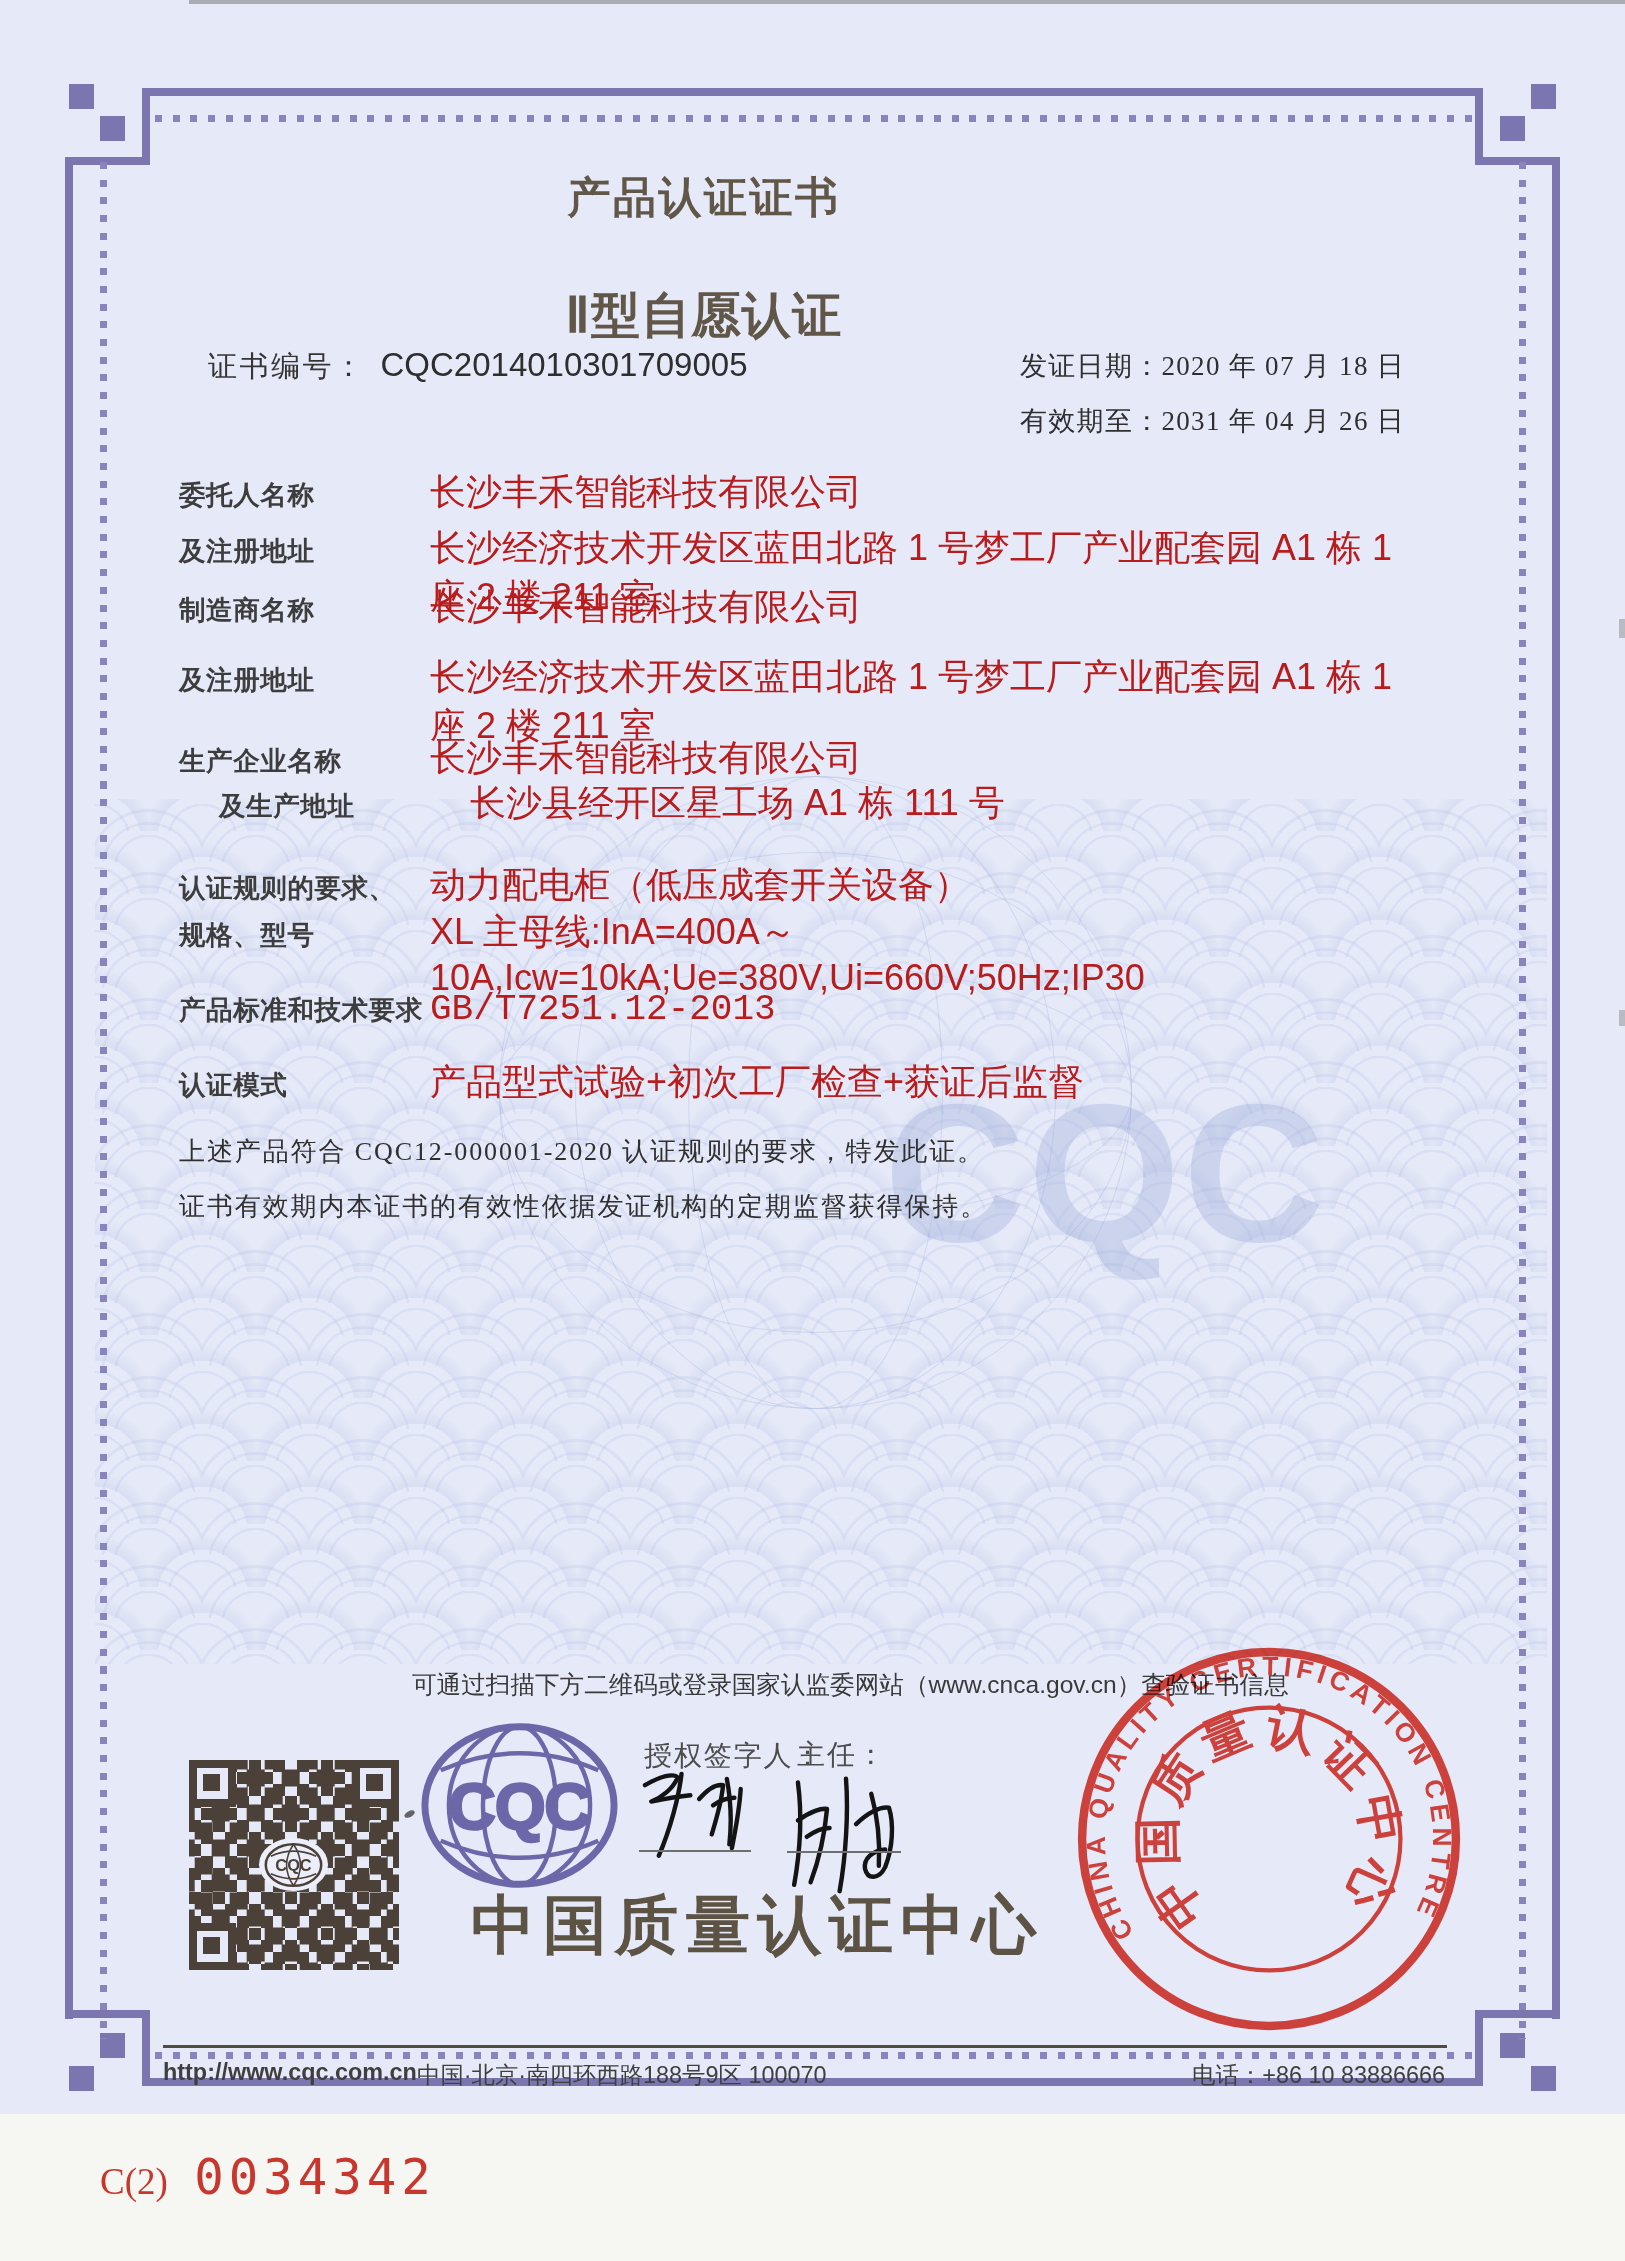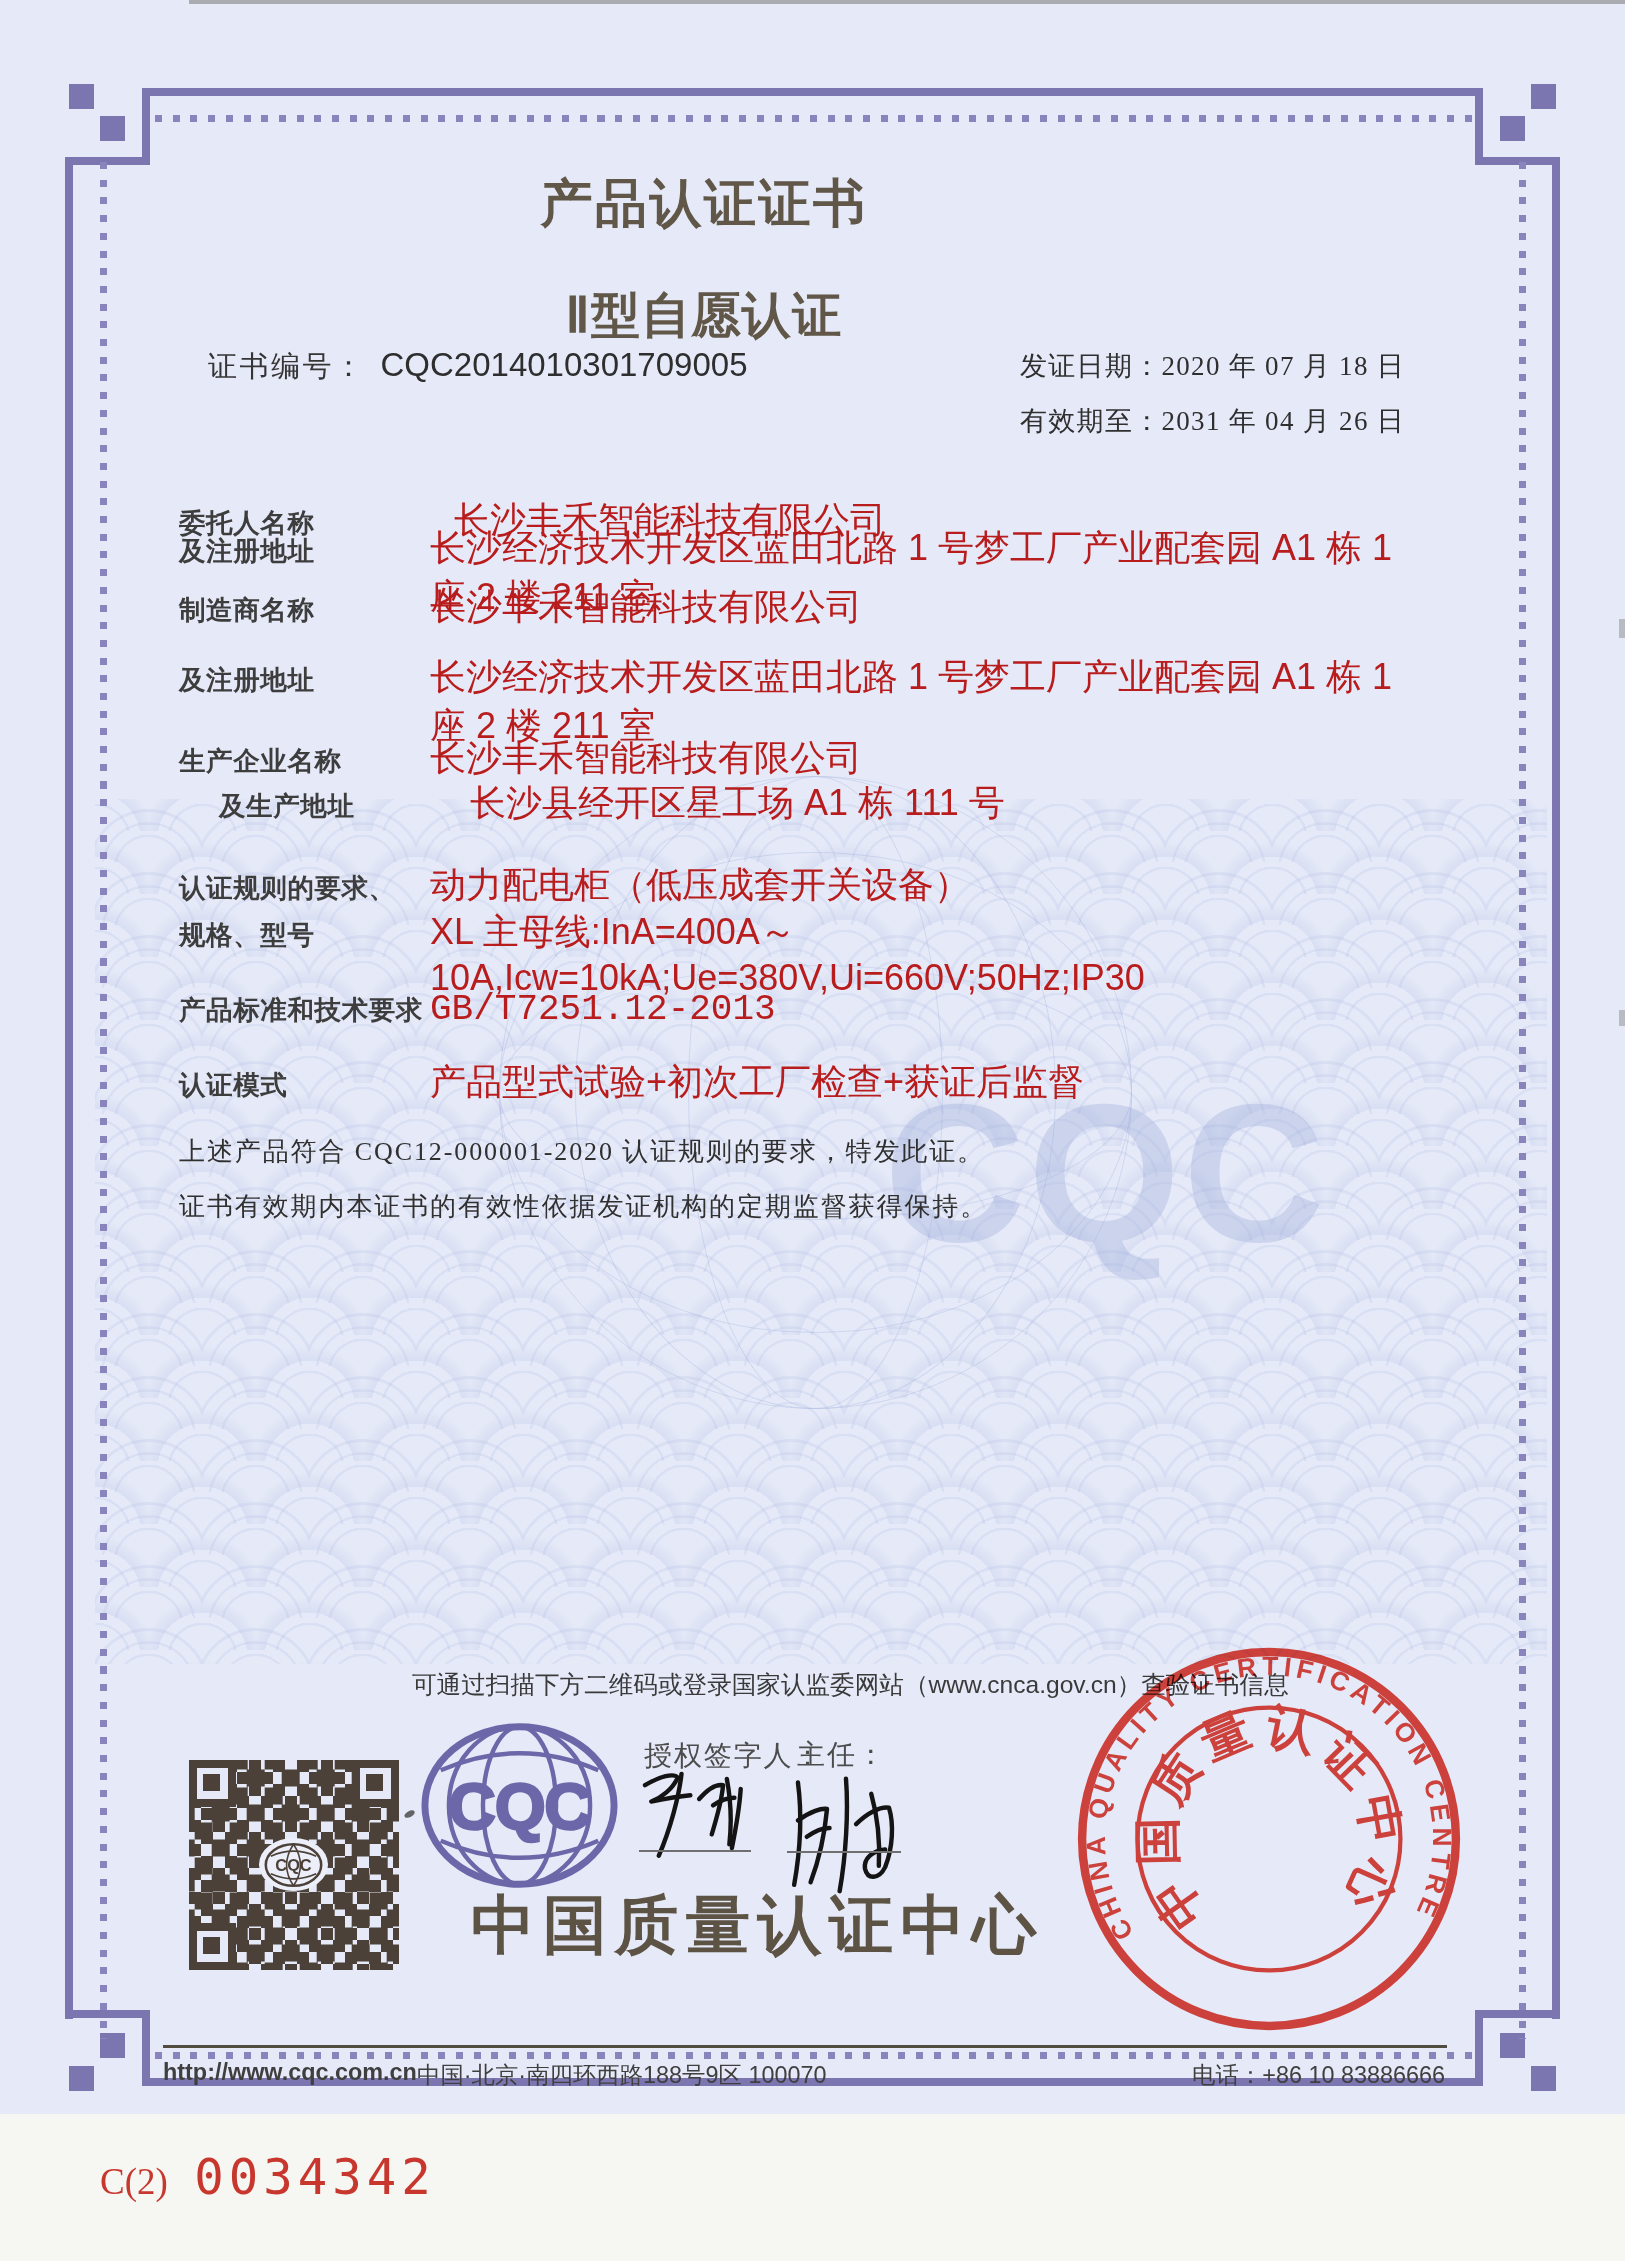--- a/index.html
+++ b/index.html
@@ -15,21 +15,21 @@
   .waves{position:absolute;left:95px;top:799px;width:1452px;height:865px;opacity:.55;pointer-events:none;
     background-image:
       radial-gradient(circle at 50% 112%, rgba(128,148,208,0) 32px, rgba(128,148,208,.22) 33px, rgba(128,148,208,.22) 35px, rgba(128,148,208,0) 35px, rgba(128,148,208,0) 45px, rgba(128,148,208,.22) 45px, rgba(128,148,208,.22) 47px, rgba(128,148,208,0) 48px, rgba(128,148,208,0) 57px, rgba(128,148,208,.22) 58px, rgba(128,148,208,.22) 60px, rgba(128,148,208,0) 61px),
       radial-gradient(circle at 50% 112%, rgba(128,148,208,0) 32px, rgba(128,148,208,.22) 33px, rgba(128,148,208,.22) 35px, rgba(128,148,208,0) 35px, rgba(128,148,208,0) 45px, rgba(128,148,208,.22) 45px, rgba(128,148,208,.22) 47px, rgba(128,148,208,0) 61px);
     background-size:107px 63px,107px 63px;background-position:0 0,54px 32px;}
   .wm-globe{position:absolute;left:499px;top:776px;width:631px;height:631px;opacity:.45;pointer-events:none;}
   .wm-globe div{position:absolute;border:1.9px solid rgba(135,155,210,.55);border-radius:50%;}
   .wm-cqc{position:absolute;left:884px;top:1061px;font-size:196px;font-weight:bold;letter-spacing:2.5px;
           color:rgba(146,163,213,.30);pointer-events:none;}
   
-  .title{position:absolute;left:379px;top:169px;width:650px;text-align:center;font-size:52px;font-weight:bold;
+  .title{position:absolute;left:379px;top:169px;width:650px;text-align:center;font-size:43px;font-weight:bold;
          letter-spacing:2.5px;color:#615748;}
   .subtitle{position:absolute;left:379px;top:283px;width:650px;text-align:center;font-size:49px;font-weight:bold;
             letter-spacing:1.3px;color:#615748;}
   .certline{position:absolute;left:208px;top:346px;display:flex;align-items:baseline;}
   .certlabel{font-family:"Liberation Serif",serif;font-size:29px;color:#353535;letter-spacing:2.5px;}
   .certno{font-size:33px;color:#2e2e2e;margin-left:15px;}
   .dateline{position:absolute;left:1020px;font-family:"Liberation Serif",serif;font-size:27px;color:#2f2f2f;letter-spacing:1.3px;}
   
   .frow{position:absolute;left:179px;width:1237px;display:flex;align-items:baseline;}
   .flabel{width:251px;flex:0 0 251px;font-weight:bold;font-size:26.5px;color:#3d3d3d;letter-spacing:0.6px;}
@@ -114,21 +114,21 @@
     <span class="certlabel">证书编号：</span>
     <span class="certno">CQC2014010301709005</span>
   </div>
   <div class="dateline" style="top:348px;">
     <span>发证日期：</span><span>2020 年 07 月 18 日</span>
   </div>
   <div class="dateline" style="top:403px;">
     <span>有效期至：</span><span>2031 年 04 月 26 日</span>
   </div>
 
-  <div class="frow" style="top:496px;gap:24px;">
+  <div class="frow" style="top:468px;">
       <div class="flabel">委托人名称</div>
       <div class="fvalue">长沙丰禾智能科技有限公司</div>
     </div>
   <div class="frow" style="top:524px;">
       <div class="flabel">及注册地址</div>
       <div class="fvalue">长沙经济技术开发区蓝田北路 1 号梦工厂产业配套园 A1 栋 1 座 2 楼 211 室</div>
     </div>
   <div class="frow" style="top:583px;">
       <div class="flabel">制造商名称</div>
       <div class="fvalue">长沙丰禾智能科技有限公司</div>

